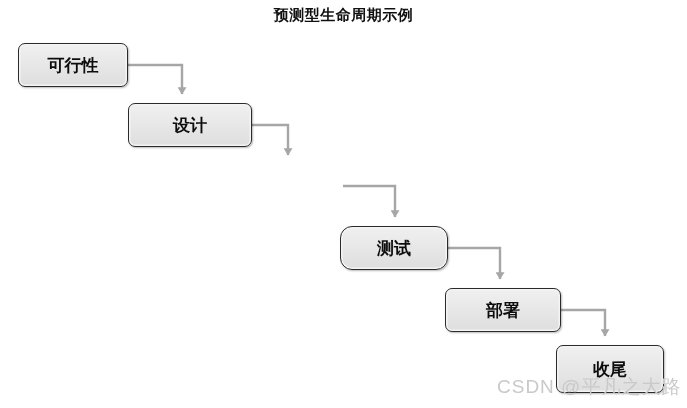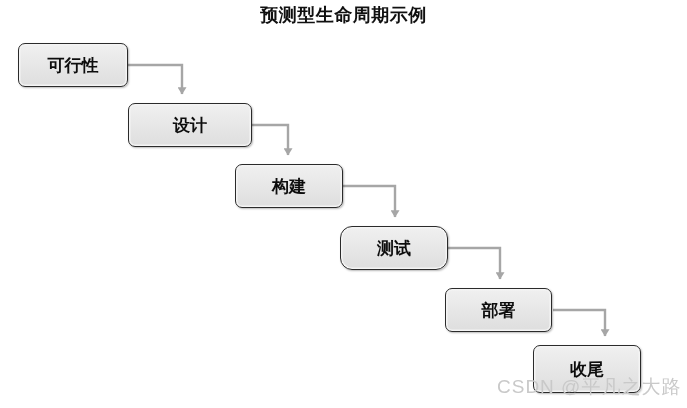--- a/index.html
+++ b/index.html
@@ -22,21 +22,21 @@
     width: 687px;
     height: 408px;
   }
 
   #diagram-title {
     position: absolute;
     left: 0;
     top: 5px;
     width: 687px;
     text-align: center;
-    font-size: 18px;
+    font-size: 15px;
     font-weight: bold;
     color: #101010;
     letter-spacing: 0.5px;
     line-height: 20px;
   }
 
   .connector-layer {
     position: absolute;
     left: 0;
     top: 0;
@@ -113,31 +113,28 @@
   </svg>
 
   <div class="stage-box" style="left:18px;  top:43px;  width:110px; height:44px;">
     <span class="stage-label">可行性</span>
   </div>
 
   <div class="stage-box" style="left:128px; top:103px; width:124px; height:44px;">
     <span class="stage-label">设计</span>
   </div>
 
-  <div class="stage-box" style="left:235px; top:164px; width:108px; height:44px;">
-    <span class="stage-label">构建</span>
-  </div>
 
   <div class="stage-box" style="left:340px; top:226px; width:108px; height:44px;border-radius:12px;">
     <span class="stage-label">测试</span>
   </div>
 
-  <div class="stage-box" style="left:445px; top:288px; width:107px; height:44px;">
+  <div class="stage-box" style="left:445px; top:288px; width:116px; height:44px;">
     <span class="stage-label">部署</span>
   </div>
 
-  <div class="stage-box" style="left:533px; top:345px; width:108px; height:48px;">
+  <div class="stage-box" style="left:556px; top:345px; width:108px; height:48px;">
     <span class="stage-label">收尾</span>
   </div>
 
   <div id="watermark">CSDN @平凡之大路</div>
 
 </div>
 
 </body></html>

